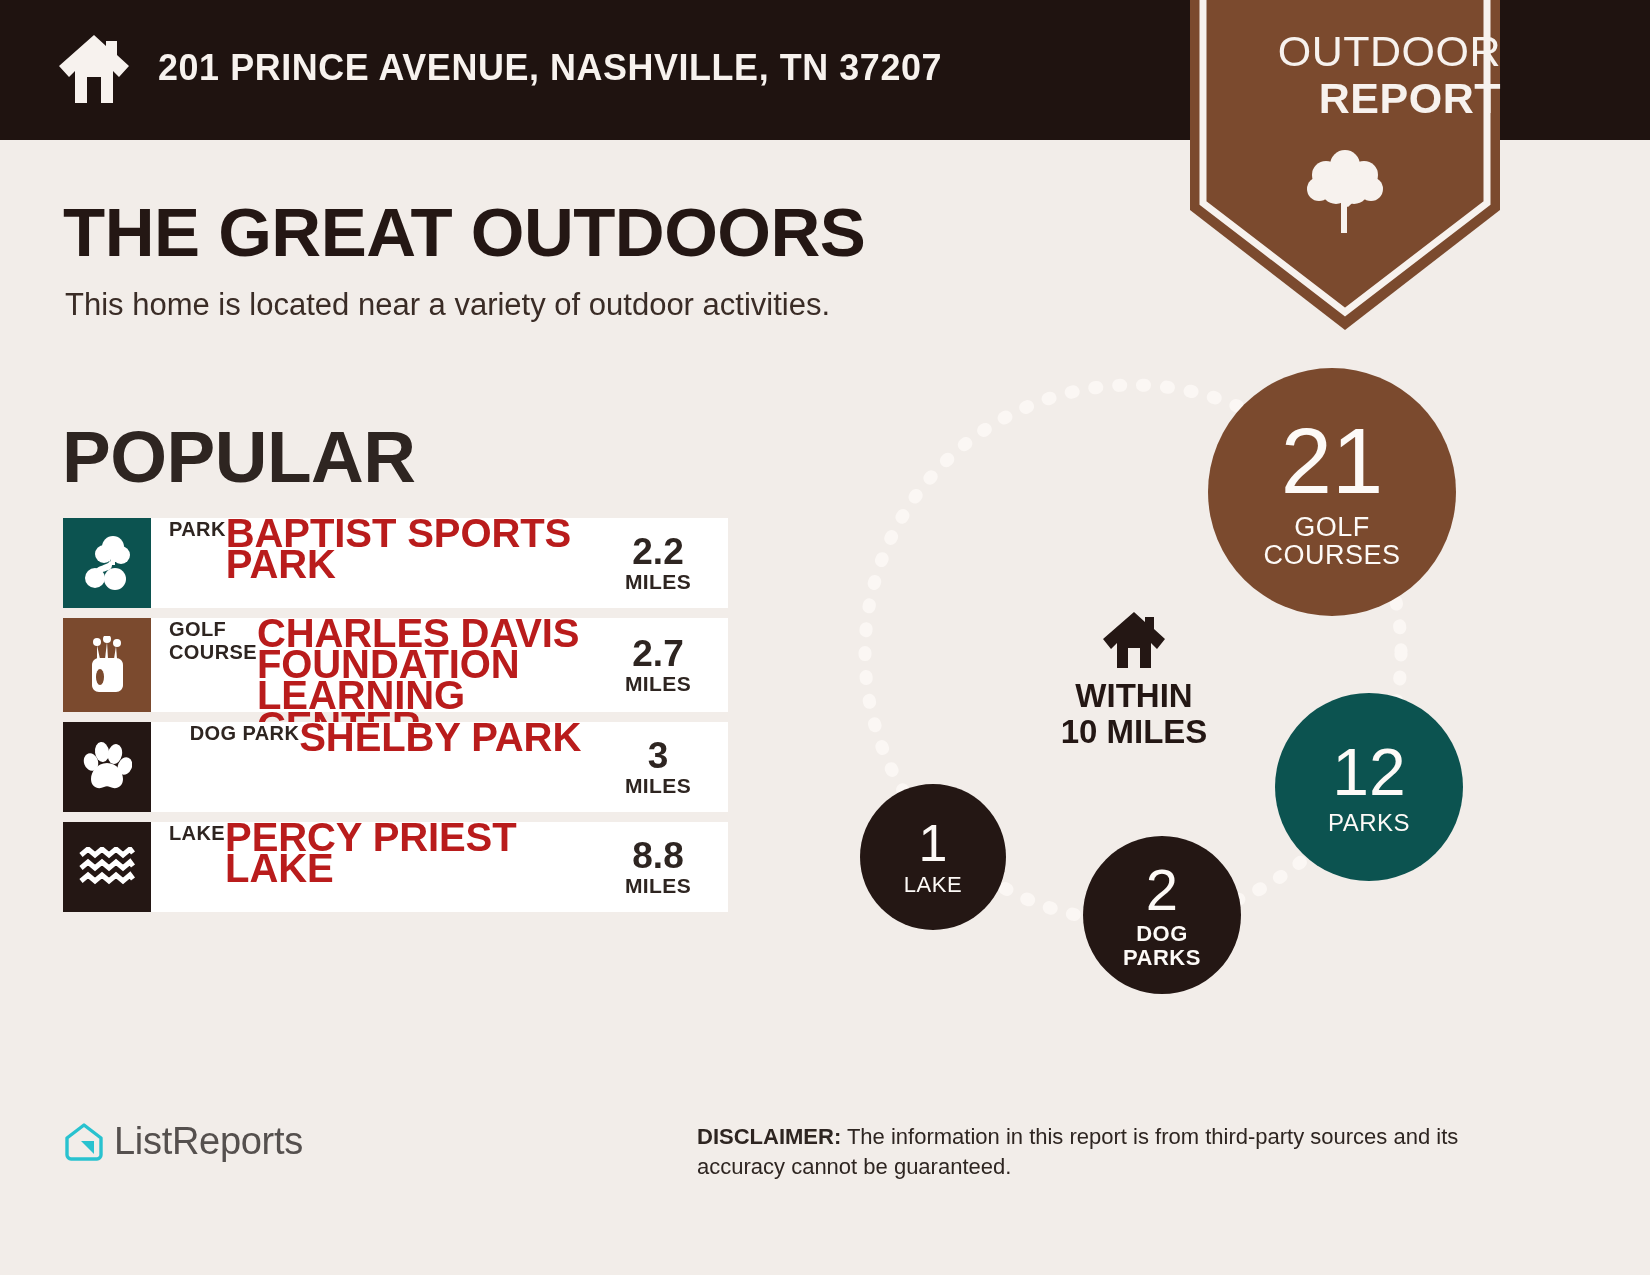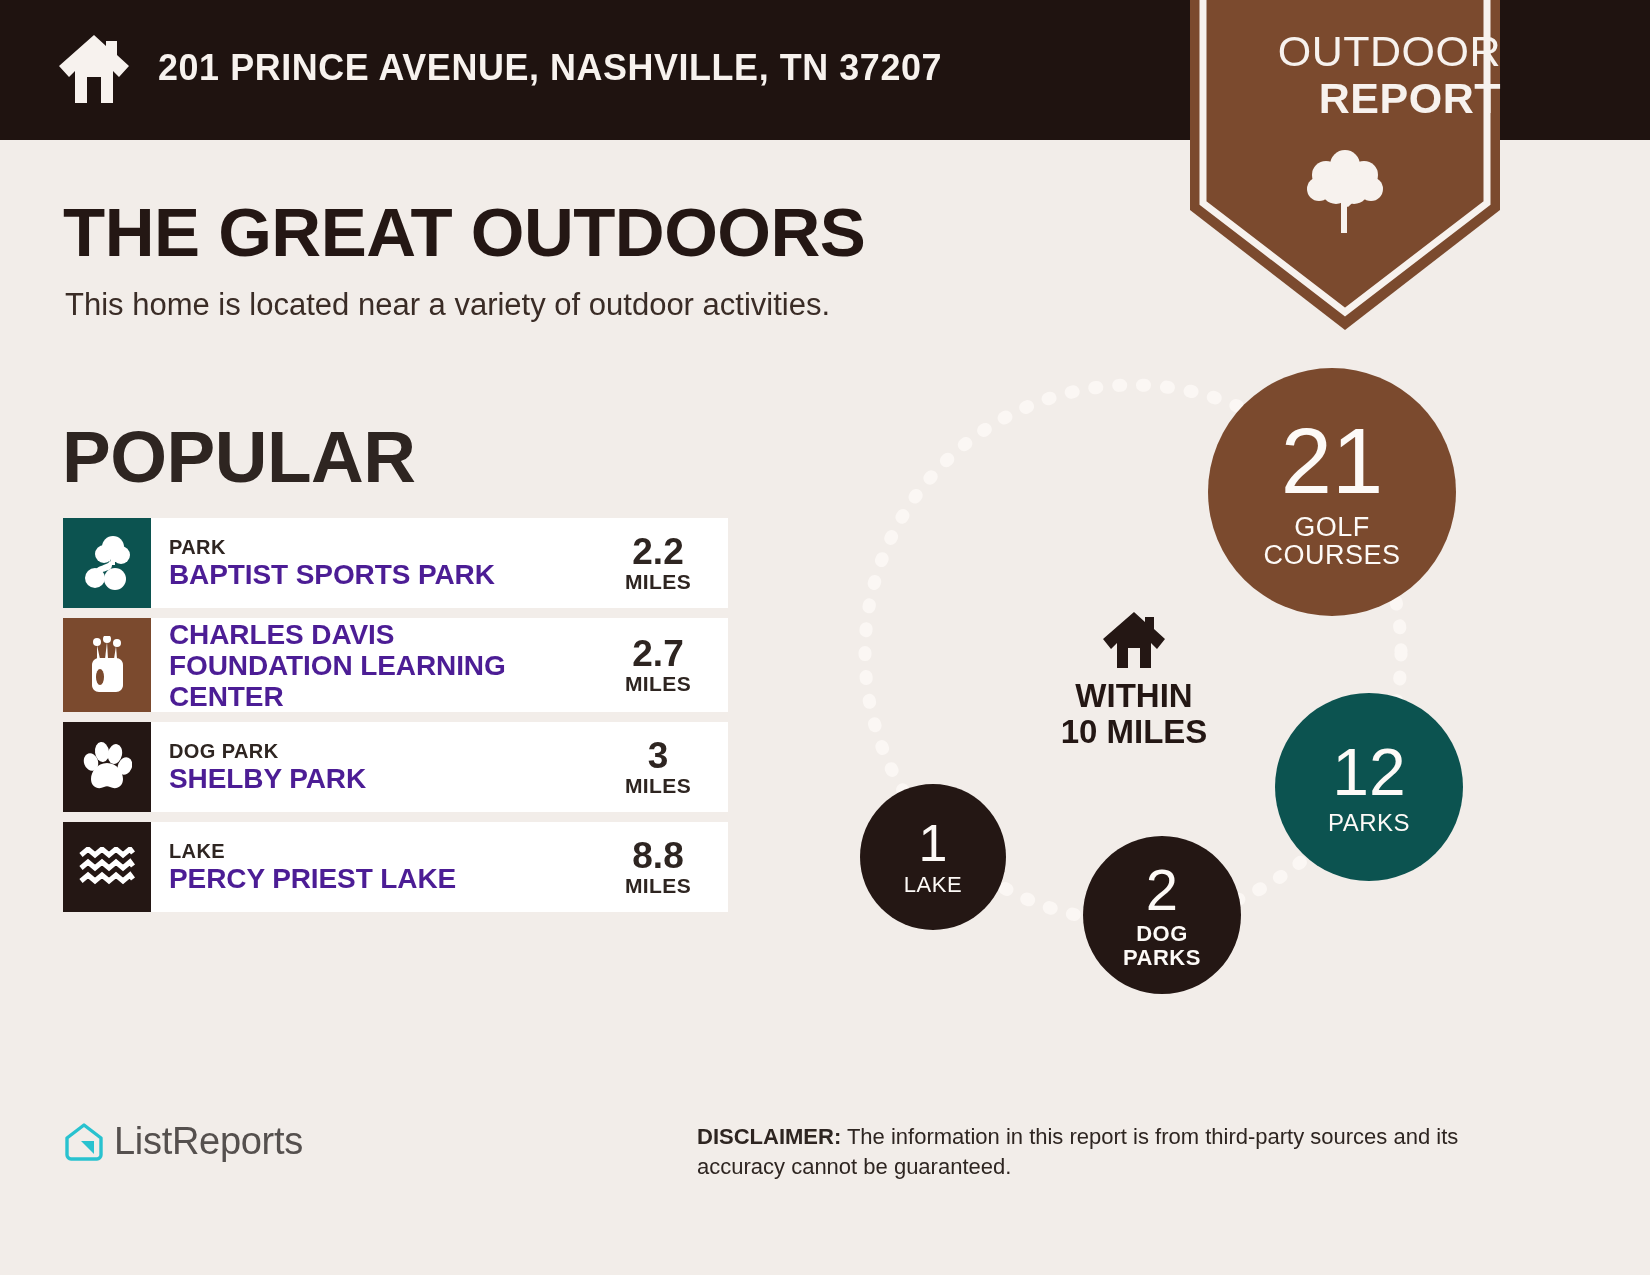--- a/index.html
+++ b/index.html
@@ -62,30 +62,30 @@
     position:relative;display:flex;align-items:stretch;
     margin-bottom:10px;background:#ffffff;
     height:90px;
   }
   .list-row.tall{height:94px;}
   .row-icon{
     flex:0 0 88px;width:88px;display:flex;align-items:center;justify-content:center;
   }
   .row-icon svg{display:block;}
   .row-text{
-    flex:1 1 auto;padding-left:18px;display:flex;flex-direction:column;
+    flex:1 1 auto;padding-left:18px;display:flex;flex-direction:row;
     justify-content:center;
   }
   .row-cat{
     font-size:20px;font-weight:700;letter-spacing:0.4px;color:#2e2521;
     line-height:23px;
     font-family:"Liberation Sans Narrow","Liberation Sans",sans-serif;
   }
   .row-name{
-    font-size:28px;font-weight:700;letter-spacing:-0.1px;color:#4c1d95;
+    font-size:40px;font-weight:700;letter-spacing:-0.1px;color:#b91c1c;
     line-height:31px;
     font-family:"Liberation Sans Narrow","Liberation Sans",sans-serif;
   }
   .row-dist{
     flex:0 0 112px;display:flex;flex-direction:column;
     align-items:center;justify-content:center;padding-right:14px;
   }
   .dist-val{
     font-size:37px;font-weight:700;color:#2e2521;line-height:37px;
     font-family:"Liberation Sans Narrow","Liberation Sans",sans-serif;
@@ -218,20 +218,21 @@
           <circle cx="31" cy="7" r="4"></circle>
           <path d="M11 9 l3 14 h-3 z"></path>
           <path d="M21 6 l1 17 h-3 z"></path>
           <path d="M30 10 l-2 13 h3 z"></path>
           <path d="M13 22 h17 c4 0 7 3 7 7 v20 c0 4 -3 7 -7 7 h-17 c-4 0 -7 -3 -7 -7 v-20 c0 -4 3 -7 7 -7 z"></path>
         </g>
         <ellipse cx="14" cy="41" rx="4" ry="8" fill="#7b4a2e"></ellipse>
       </svg>
     </div>
     <div class="row-text">
+      <div class="row-cat">GOLF COURSE</div>
       <div class="row-name" style="max-width:400px;">CHARLES DAVIS FOUNDATION LEARNING CENTER</div>
     </div>
     <div class="row-dist">
       <div class="dist-val">2.7</div>
       <div class="dist-unit">MILES</div>
     </div>
   </div>
 
   <div class="list-row">
     <div class="row-icon" style="background:#241714;">

